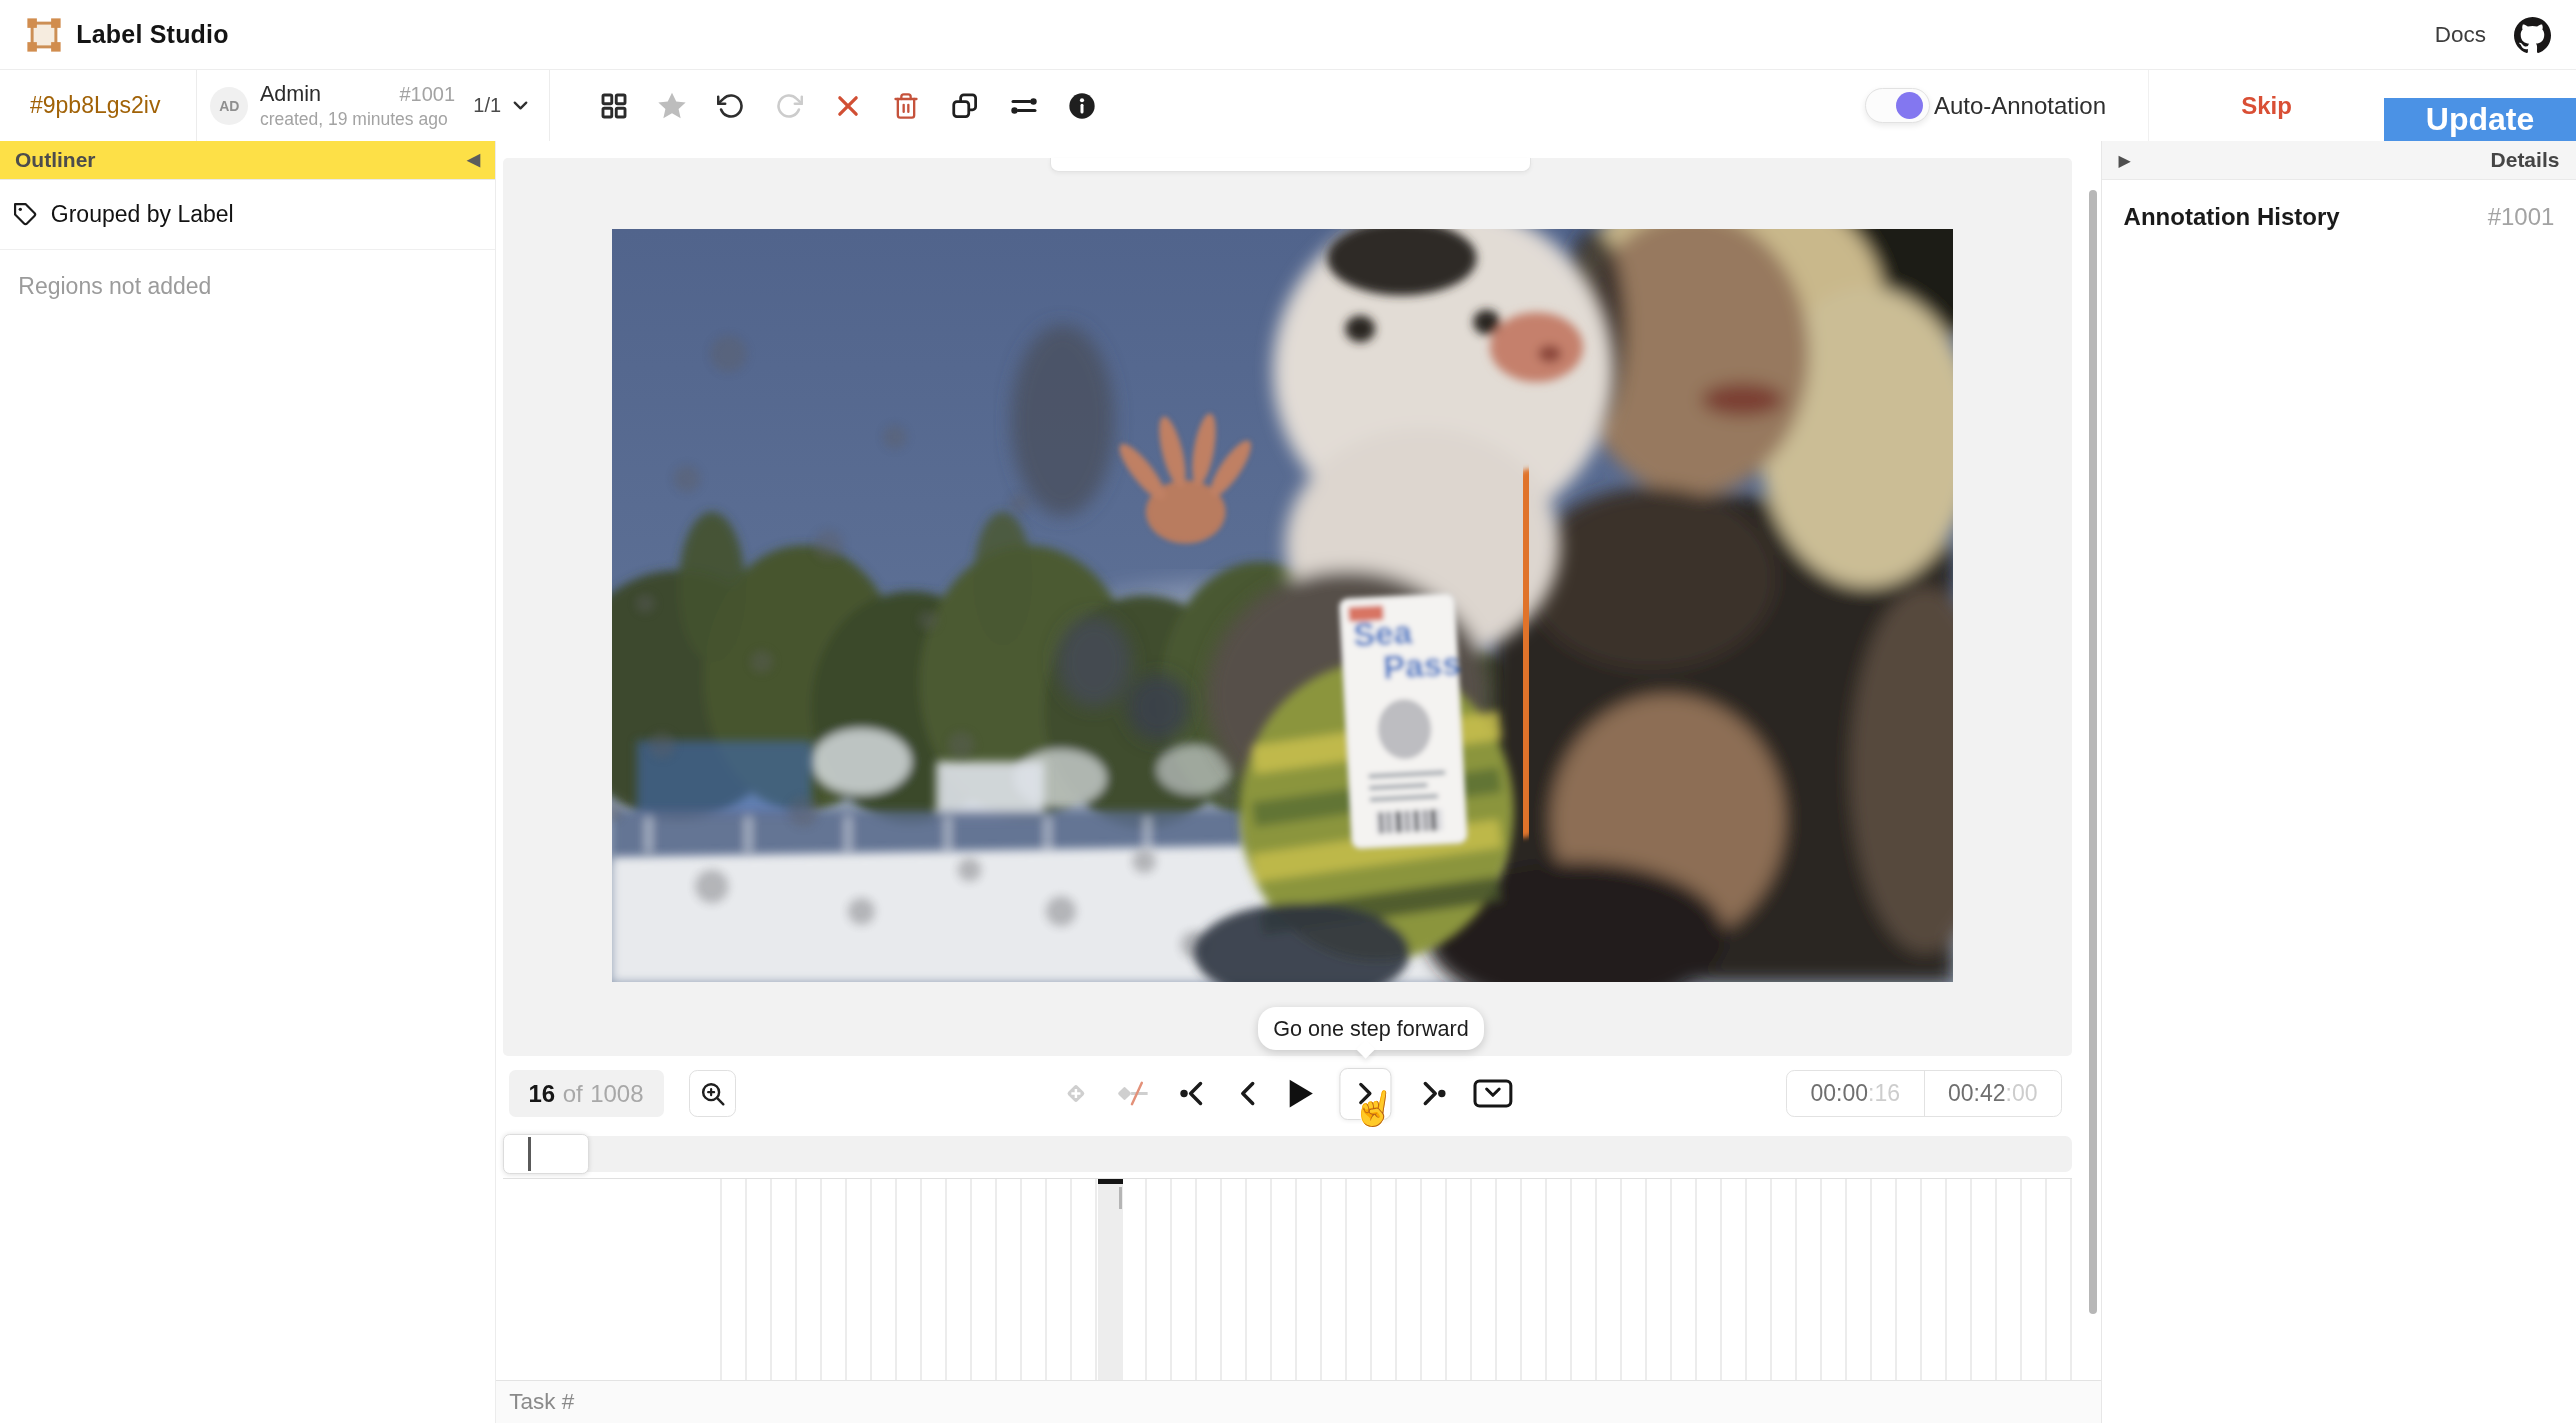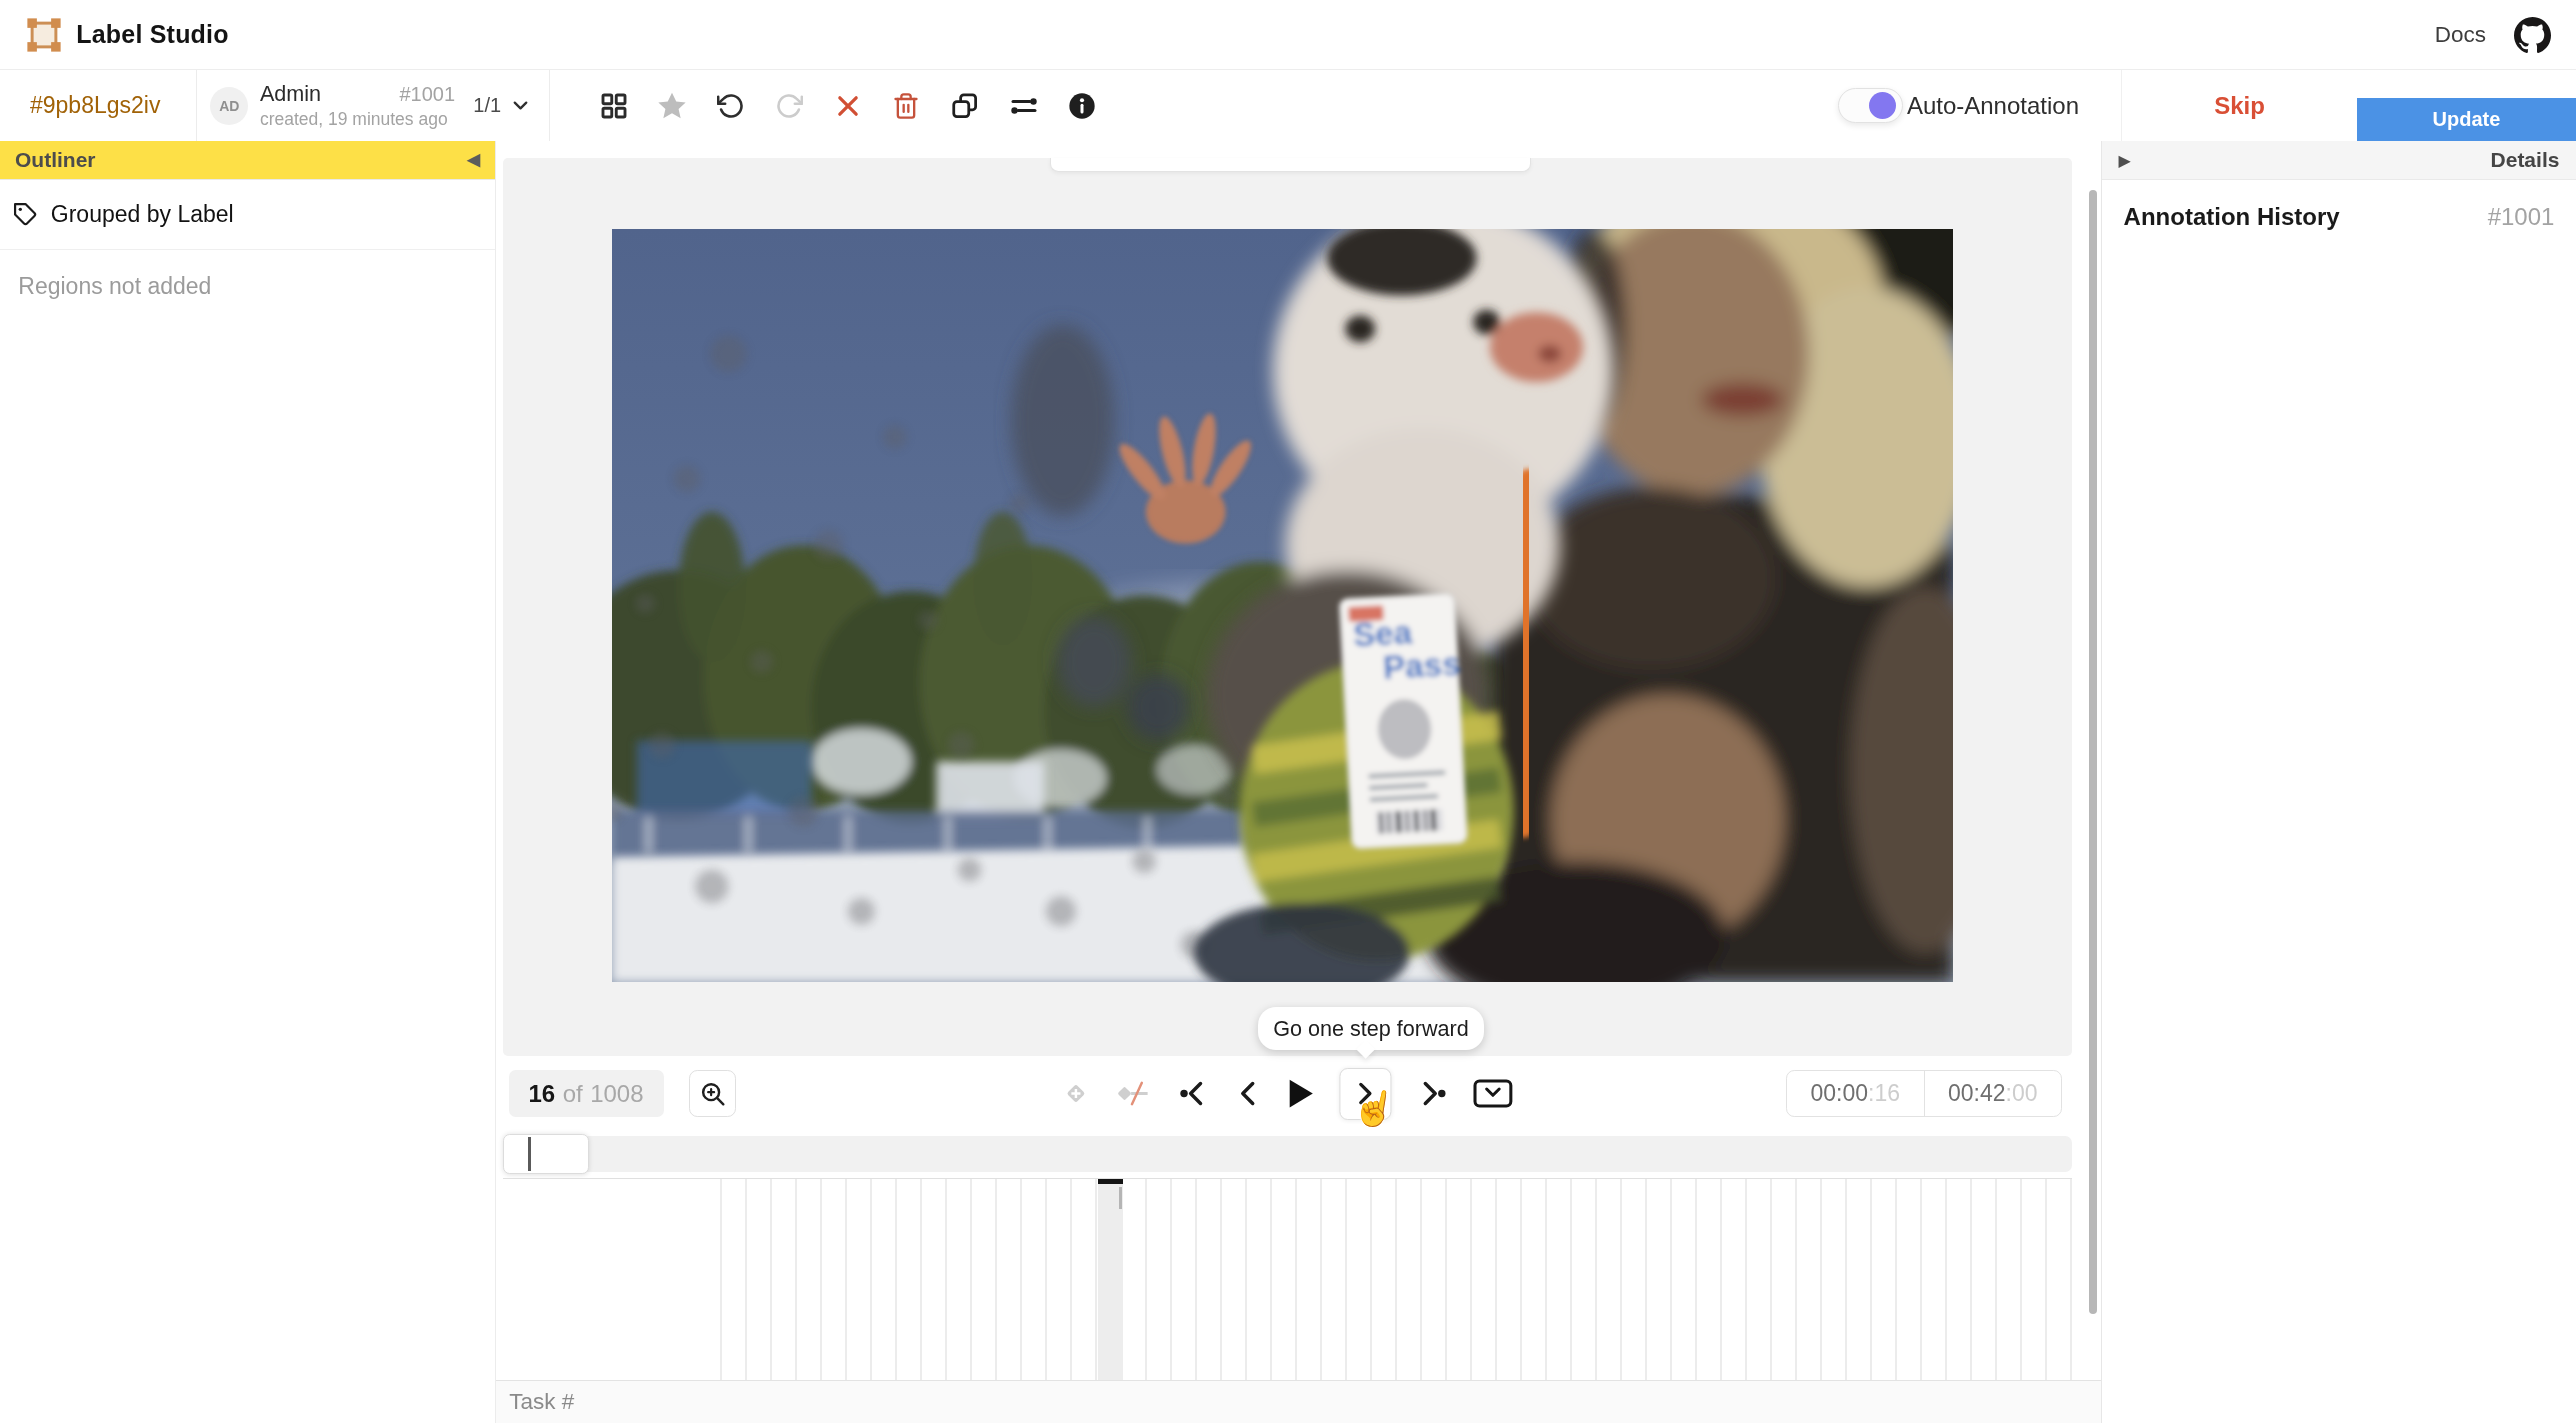--- a/index.html
+++ b/index.html
@@ -33,21 +33,21 @@
   .tb-icons { display:flex; align-items:center; gap:21.6px; padding-left:45px; }
   .icon-btn { width:37px; height:37px; display:flex; align-items:center; justify-content:center; cursor:pointer; }
   .icon-btn svg { display:block; }
   .tb-right { margin-left:auto; display:flex; align-items:stretch; }
   .auto-ann { display:flex; align-items:center; gap:4px; padding-right:42px; font-size:24px; color:#2e2e2e; }
   .toggle { width:65px; height:35px; border-radius:17.5px; background:#fcfcfc; border:0.8px solid #e2e2e2;
             box-shadow:0 2.5px 6.7px rgba(0,0,0,.09); position:relative; cursor:pointer; }
   .toggle .knob { position:absolute; right:5.8px; top:3.3px; width:27px; height:27px; border-radius:50%; background:#8377f0; }
   .skip-btn { width:236px; border-left:0.8px solid #f0f0f0; display:flex; align-items:center; justify-content:center;
               background:#fff; color:#d94f35; font-size:24px; font-weight:700; cursor:pointer; }
-  .update-btn { width:219px; background:#4b92e5; color:#fff; font-size:20px; font-weight:700;
+  .update-btn { width:192px; background:#4b92e5; color:#fff; font-size:32px; font-weight:700;
                 display:flex; align-items:center; justify-content:center; cursor:pointer;margin-top:28px; }
 
   
   .sidebar-left { position:absolute; top:141px; bottom:0; left:0; width:496px; background:#fff;
                   border-right:0.8px solid #ececec; }
   .panel-head { height:39px; background:#fde047; border-bottom:0.8px solid #e9e9e9;
                 display:flex; align-items:center; padding:0 15px; font-size:21px; font-weight:700; color:#4c4c4c; }
   .collapse-left { margin-left:auto; color:#5c5c5c; font-size:16.6px; cursor:pointer; }
   .group-row { height:70px; display:flex; align-items:center; gap:12.5px; padding:0 13.3px;
                border-bottom:0.8px solid #efefef; font-size:23px; font-weight:500; color:#121212; cursor:pointer; }

